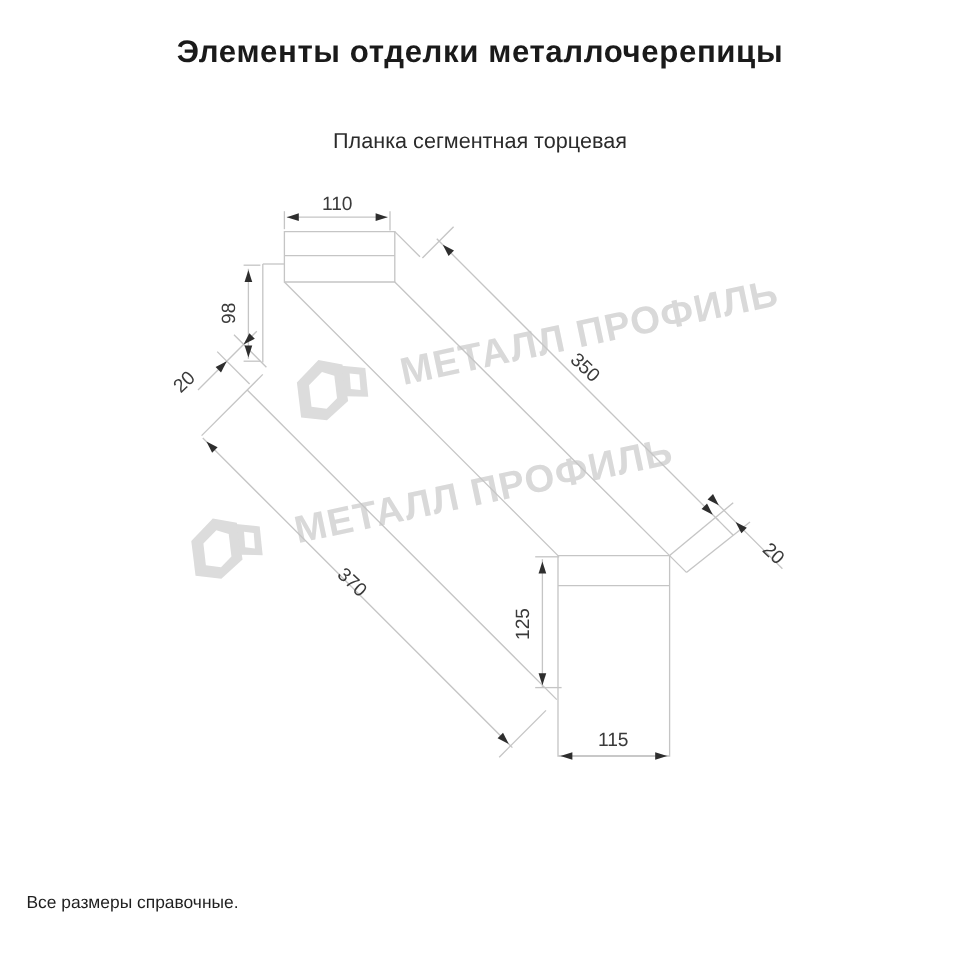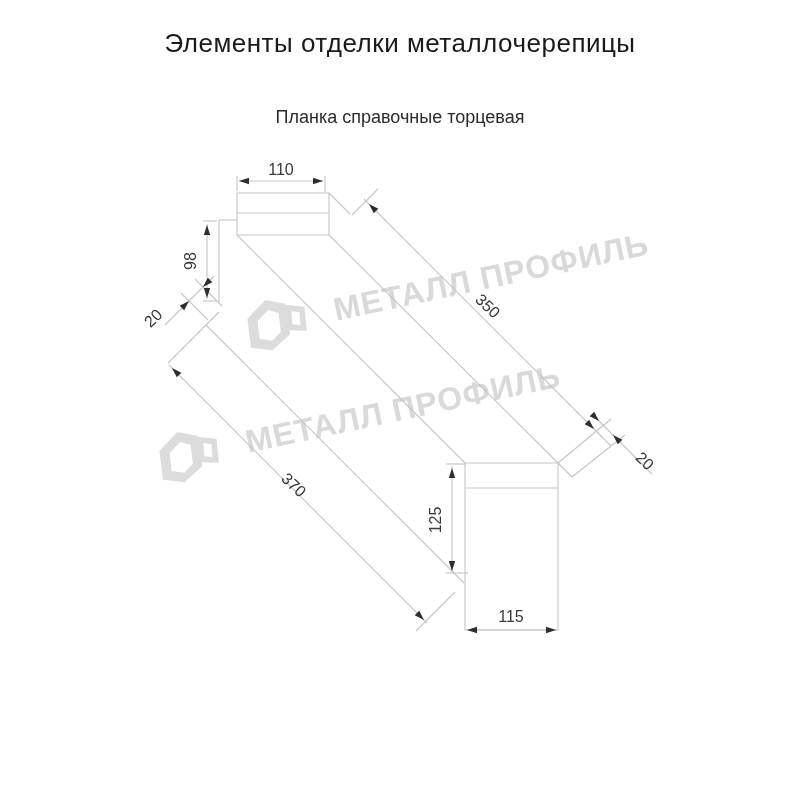--- a/index.html
+++ b/index.html
@@ -1,40 +1,40 @@
 <!DOCTYPE html>
 <html><head>
 <meta charset="utf-8">
 <style>
   html,body{margin:0;padding:0;background:#ffffff;}
   body{width:800px;height:800px;position:relative;overflow:hidden;
        font-family:"Liberation Sans", sans-serif;}
   .title{position:absolute;left:0;top:28px;width:800px;text-align:center;
-         font-size:26px;font-weight:normal;color:#1a1a1a;letter-spacing:0.5px;}
+         font-size:26px;font-weight:bold;color:#1a1a1a;letter-spacing:0.5px;}
   .subtitle{position:absolute;left:0;top:106px;width:800px;text-align:center;
          font-size:18px;color:#2b2b2b;line-height:23px;}
   .footer{position:absolute;left:22px;top:742px;font-size:14.5px;color:#1f1f1f;
          line-height:23px;}
   .wm{position:absolute;display:flex;align-items:center;gap:10px;
       transform:rotate(-12deg);transform-origin:left center;z-index:1;
       color:#d9d9d9;font-weight:bold;font-size:32px;letter-spacing:1px;
       white-space:nowrap;user-select:none;}
   .wm svg{display:block;}
   #drawing{position:absolute;left:0;top:0;z-index:2;}
   .ln{stroke:#c5c5c5;stroke-width:1.1;fill:none;}
   .arr{fill:#2e2e2e;stroke:none;}
   .dim{fill:#3a3a3a;font-size:16px;font-family:"Liberation Sans",sans-serif;}
 </style>
 </head>
 <body>
 
 <div class="title">Элементы отделки металлочерепицы</div>
 
 <div class="subtitle">
-  <div>Планка справочные торцевая</div>
+  <div>Планка сегментная торцевая</div>
 </div>
 
 <div class="wm" style="left:240px;top:300px;">
   <svg width="86" height="60" viewBox="0 0 100 70">
     <path d="M8,58 L11,24 L36,7 L58,16 L56,52 L32,66 Z" fill="#dcdcdc"></path>
     <path d="M20,50 L22,29 L37,19 L48,25 L46,47 L34,55 Z" fill="#ffffff"></path>
     <path d="M57,17 L79,24 L76,52 L55,47 Z" fill="#dcdcdc"></path>
     <path d="M63,26 L72,29 L70,44 L61,41 Z" fill="#ffffff"></path>
   </svg>
   <span>МЕТАЛЛ ПРОФИЛЬ</span>
@@ -134,13 +134,14 @@
     <text class="dim" x="157" y="322" text-anchor="middle" transform="rotate(-43.5 157 322)">20</text>
     <text class="dim" x="484" y="310" text-anchor="middle" transform="rotate(43.5 484 310)">350</text>
     <text class="dim" x="290" y="489" text-anchor="middle" transform="rotate(43.5 290 489)">370</text>
     <text class="dim" x="441" y="520" text-anchor="middle" transform="rotate(-90 441 520)">125</text>
     <text class="dim" x="511" y="622" text-anchor="middle">115</text>
     <text class="dim" x="641" y="465" text-anchor="middle" transform="rotate(43.5 641 465)">20</text>
   </g>
 </svg>
 
 <div class="footer">
+  <div>Все размеры справочные.</div>
 </div>
 
 </body></html>

